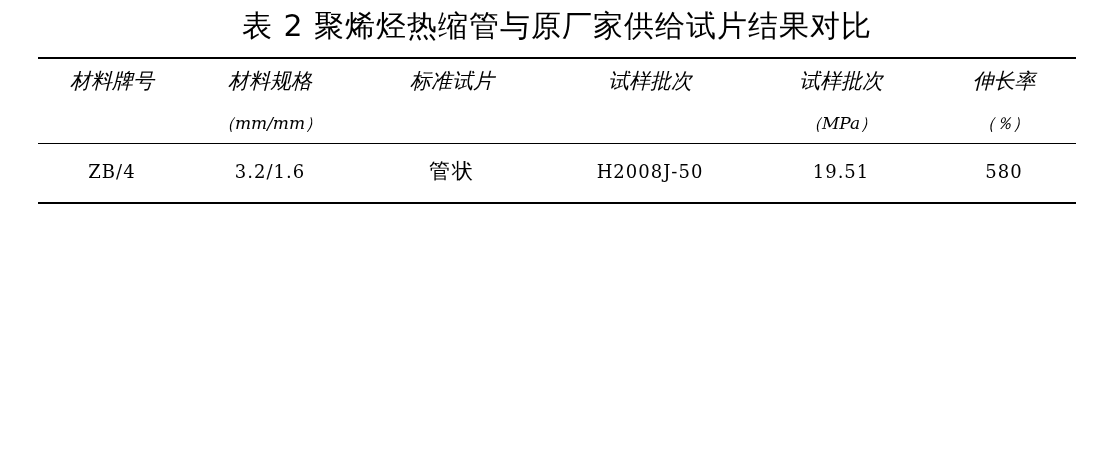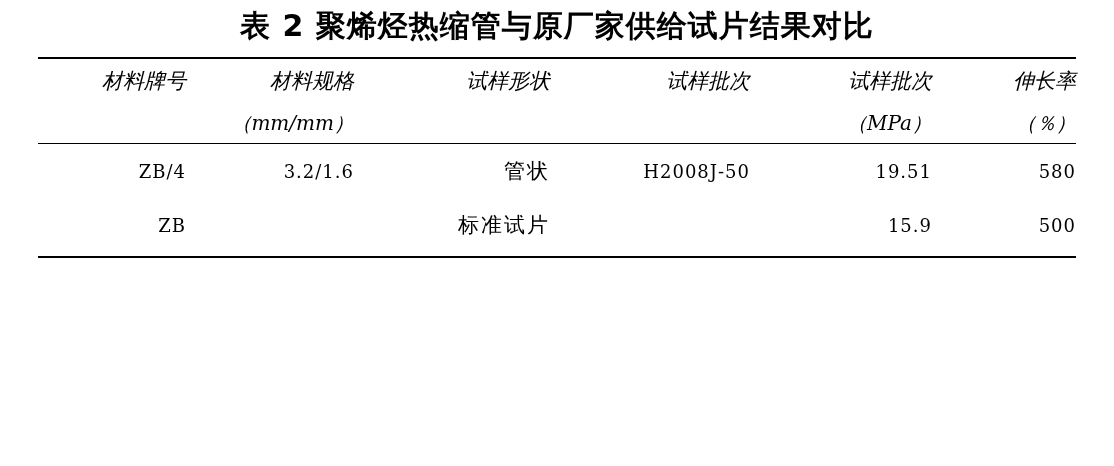--- a/index.html
+++ b/index.html
@@ -17,21 +17,21 @@
   .page {
     position: relative;
     width: 1114px;
     height: 466px;
     box-sizing: border-box;
   }
   .table-title {
     text-align: center;
     font-family: "DejaVu Sans", sans-serif;
     font-size: 30px;
-    font-weight: bold;
+    font-weight: normal;
     letter-spacing: 1px;
     padding-top: 6px;
     padding-bottom: 10px;
     white-space: nowrap;
   }
   .rule {
     height: 0;
     border-top: 2px solid #000;
     margin: 0 38px;
   }
@@ -40,33 +40,33 @@
   }
   table.data {
     border-collapse: collapse;
     width: 1038px;
     margin: 0 38px;
     table-layout: fixed;
   }
   table.data td {
     padding: 0;
     vertical-align: middle;
-    text-align: right;
+    text-align: center;
     white-space: nowrap;
   }
   .hdr-cell {
     font-family: "DejaVu Serif", serif;
     font-style: italic;
     font-size: 21px;
     height: 44px;
   }
   .hdr-unit {
     font-family: "DejaVu Serif", serif;
     font-style: italic;
-    font-size: 20px;
+    font-size: 17px;
     height: 40px;
   }
   .body-cell {
     font-family: "DejaVu Serif", serif;
     font-size: 18px;
     height: 54px;
     letter-spacing: 1px;
   }
   .body-cell.cjk {
     font-family: "DejaVu Sans", sans-serif;
@@ -98,21 +98,21 @@
         <col class="col-2">
         <col class="col-3">
       <col class="col-4">
         <col class="col-5">
         <col class="col-6">
     </colgroup>
     <tbody>
       <tr>
         <td class="hdr-cell">材料牌号</td>
         <td class="hdr-cell">材料规格</td>
-        <td class="hdr-cell">试样形状</td>
+        <td class="hdr-cell">标准试片</td>
         <td class="hdr-cell">试样批次</td>
         <td class="hdr-cell">试样批次</td>
         <td class="hdr-cell">伸长率</td>
       </tr>
       <tr>
         <td class="hdr-unit"></td>
         <td class="hdr-unit">（mm/mm）</td>
         <td class="hdr-unit"></td>
         <td class="hdr-unit"></td>
         <td class="hdr-unit">（MPa）</td>
@@ -134,26 +134,18 @@
     </colgroup>
     <tbody>
       <tr>
         <td class="body-cell">ZB/4</td>
         <td class="body-cell">3.2/1.6</td>
         <td class="body-cell cjk">管状</td>
         <td class="body-cell">H2008J-50</td>
         <td class="body-cell">19.51</td>
         <td class="body-cell">580</td>
       </tr>
-      <tr>
-        <td class="body-cell">ZB</td>
-        <td class="body-cell"></td>
-        <td class="body-cell cjk">标准试片</td>
-        <td class="body-cell"></td>
-        <td class="body-cell">15.9</td>
-        <td class="body-cell">500</td>
-      </tr>
     </tbody>
   </table>
 
   <div class="rule bottom-rule"></div>
 
 </div>
 
 </body></html>

